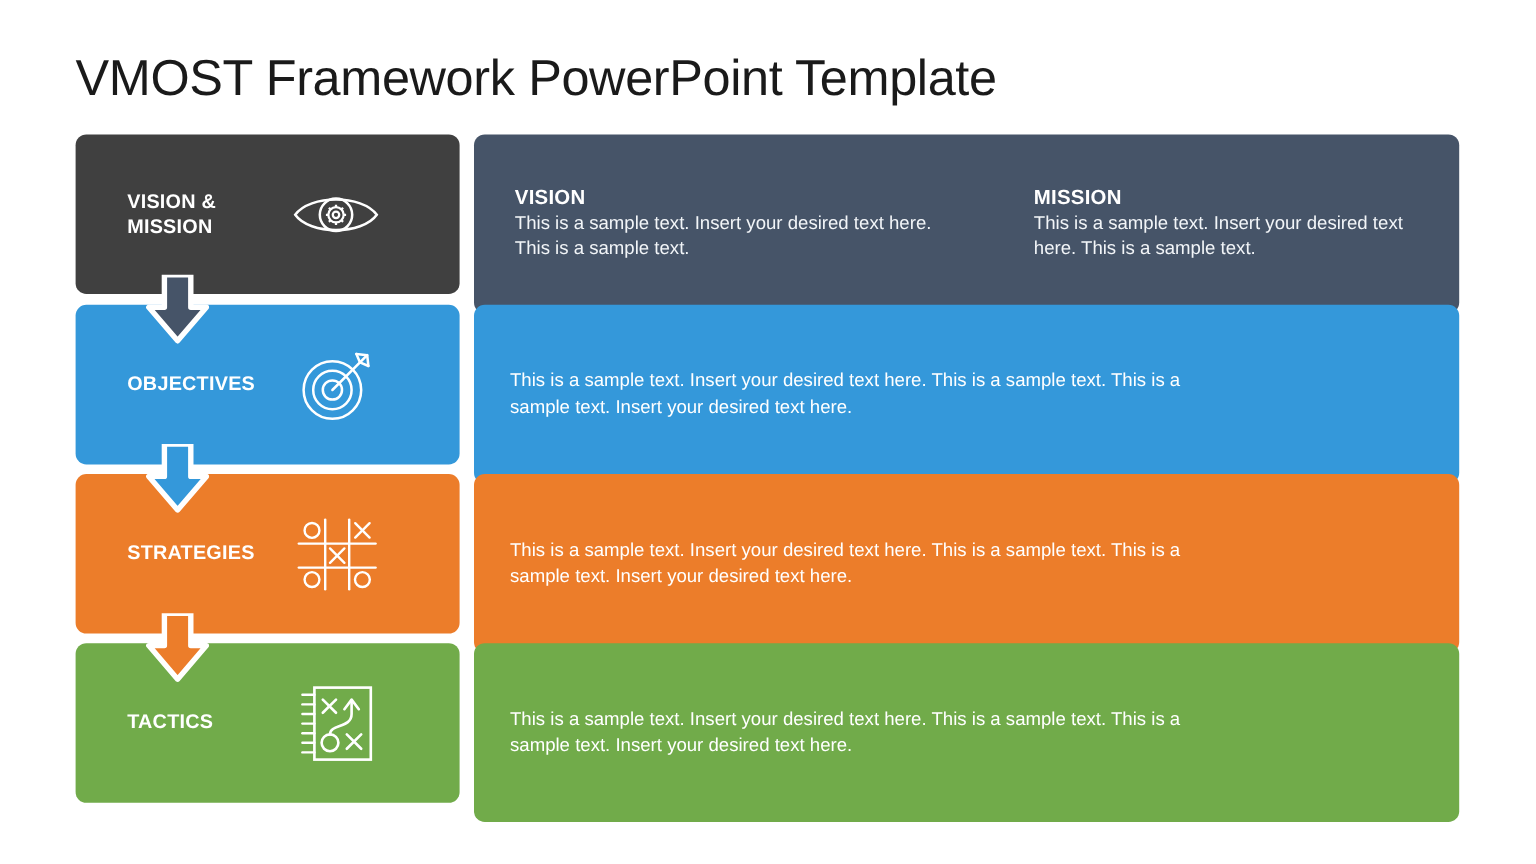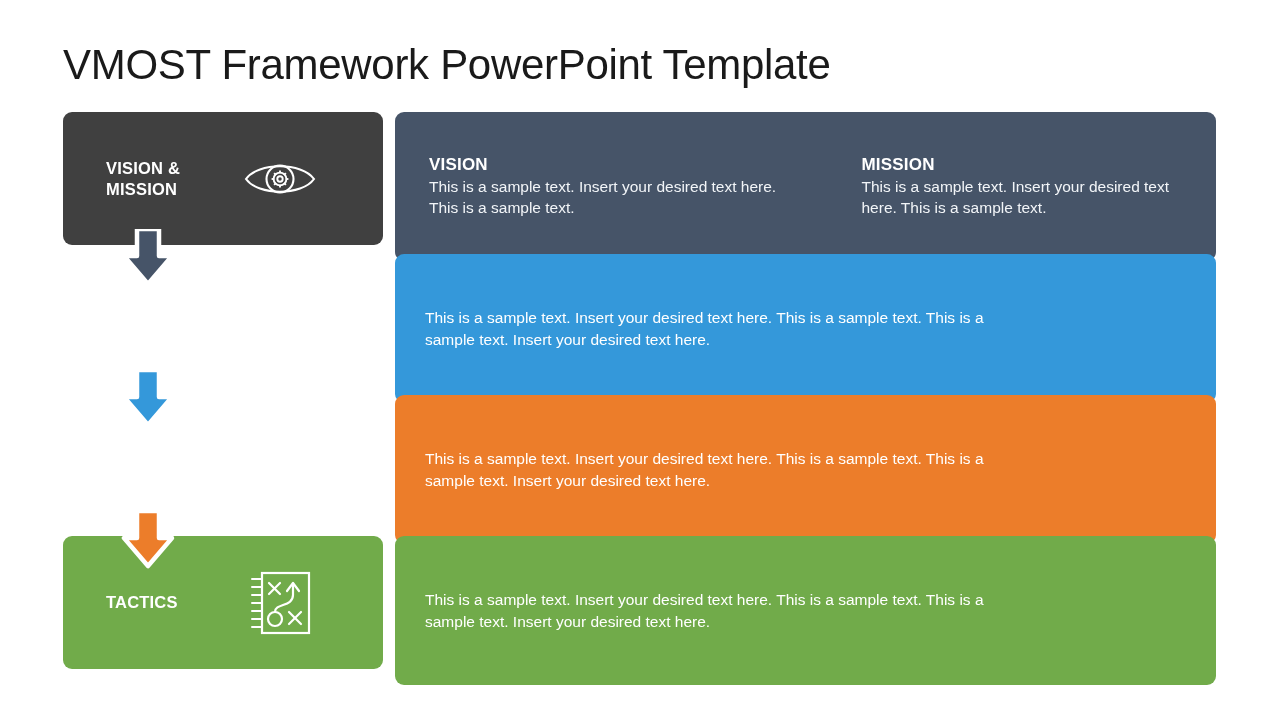--- a/index.html
+++ b/index.html
@@ -159,26 +159,65 @@
           </div>
           <div class="dual-col second">
             <div class="col-head">MISSION</div>
             <div class="col-body">This is a sample text. Insert your desired text here. This is a sample text.</div>
           </div>
         </div>
       </div>
     </div>
 
     <div class="row row-2">
+      <div class="left-card" style="background:#3498da">
+        <div class="left-label">OBJECTIVES</div>
+        <div class="left-icon">
+          <svg class="ic" width="72" height="68" viewBox="0 0 72 68">
+            <g fill="none" stroke="#ffffff" stroke-width="2.1">
+              <circle cx="33" cy="38" r="24"></circle>
+              <circle cx="33" cy="38" r="16"></circle>
+              <circle cx="33" cy="38" r="8"></circle>
+            </g>
+            <g fill="none" stroke="#ffffff" stroke-width="2.1" stroke-linecap="round" stroke-linejoin="round">
+              <line x1="33" y1="38" x2="62" y2="9"></line>
+              <path d="M53 8 L62 9 L63 18"></path>
+              <path d="M53 8 L56 15 L63 18"></path>
+            </g>
+          </svg>
+        </div>
+      </div>
       <div class="right-card" style="background:#3498da">
         <div class="single-body">This is a sample text. Insert your desired text here. This is a sample text. This is a sample text. Insert your desired text here.</div>
       </div>
     </div>
 
     <div class="row row-3">
+      <div class="left-card" style="background:#ec7d2a">
+        <div class="left-label">STRATEGIES</div>
+        <div class="left-icon">
+          <svg class="ic" width="70" height="70" viewBox="0 0 70 70">
+            <g stroke="#ffffff" stroke-width="2" fill="none" stroke-linecap="round">
+              <line x1="26" y1="6" x2="26" y2="64"></line>
+              <line x1="46" y1="6" x2="46" y2="64"></line>
+              <line x1="4" y1="26" x2="68" y2="26"></line>
+              <line x1="4" y1="46" x2="68" y2="46"></line>
+            </g>
+            <g stroke="#ffffff" stroke-width="2" fill="none" stroke-linecap="round">
+              <circle cx="15" cy="15" r="6.2"></circle>
+              <line x1="51" y1="9" x2="63" y2="21"></line>
+              <line x1="63" y1="9" x2="51" y2="21"></line>
+              <line x1="30" y1="30" x2="42" y2="42"></line>
+              <line x1="42" y1="30" x2="30" y2="42"></line>
+              <circle cx="15" cy="56" r="6.2"></circle>
+              <circle cx="57" cy="56" r="6.2"></circle>
+            </g>
+          </svg>
+        </div>
+      </div>
       <div class="right-card" style="background:#ec7d2a">
         <div class="single-body">This is a sample text. Insert your desired text here. This is a sample text. This is a sample text. Insert your desired text here.</div>
       </div>
     </div>
 
     <div class="row row-4">
       <div class="left-card" style="background:#71ab4a">
         <div class="left-label">TACTICS</div>
         <div class="left-icon">
           <svg class="ic" width="70" height="72" viewBox="0 0 70 72">

